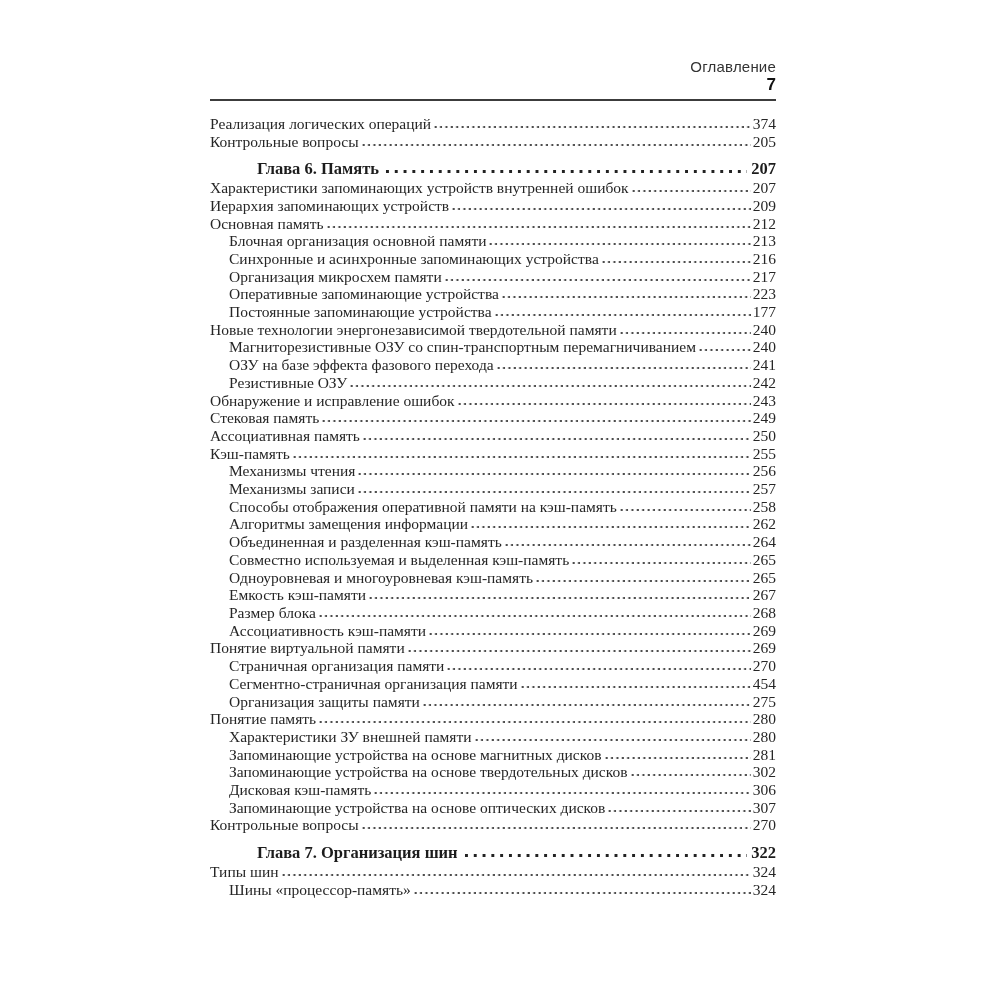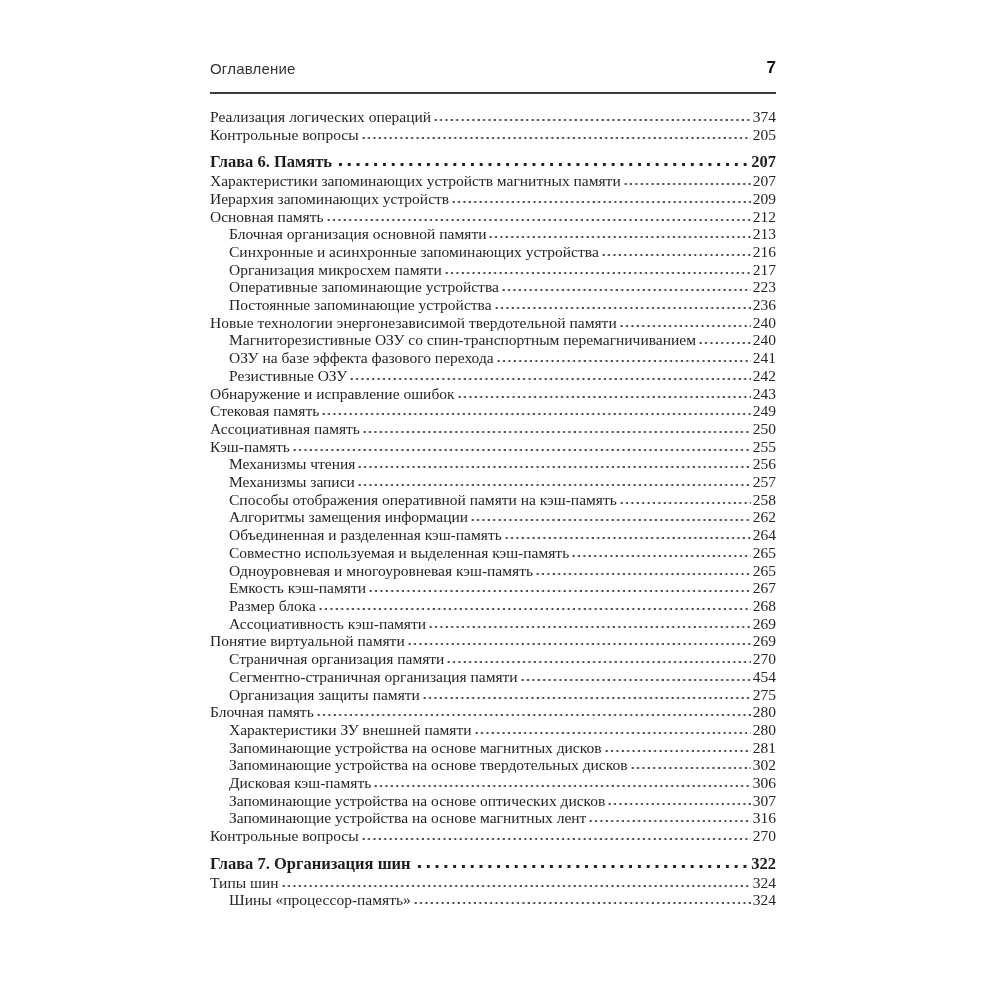--- a/index.html
+++ b/index.html
@@ -23,24 +23,25 @@
   .content {
     position: absolute;
     left: 210px;
     top: 58px;
     width: 566px;
   }
   
   .header {
     display: flex;
     justify-content: space-between;
-    align-items: center;
+    align-items: flex-end;
     font-family: "Liberation Sans", sans-serif;
-    padding-bottom: 14px;
+    padding-bottom: 4px;
     border-bottom: 2px solid #3c3c3c;
+    flex-direction: column;
   }
   .running-title {
     font-size: 15px;
     color: #333333;
     letter-spacing: 0.2px;
   }
   .folio {
     font-size: 17px;
     font-weight: bold;
     color: #111111;
@@ -74,20 +75,21 @@
   .toc-page {
     flex: 0 0 auto;
   }
   
   .toc-row.chapter {
     font-weight: bold;
     font-size: 16.5px;
     margin-top: 10px;
     margin-bottom: 1px;
     color: #1c1c1c;
+    margin-left: 47px;
   }
   .toc-row.chapter .toc-leader {
     height: 5px;
     margin: 0 4px 0 6px;
     background-image: radial-gradient(circle at 2.4px 2.5px, #222222 1.55px, rgba(0,0,0,0) 1.85px);
     background-size: 8.8px 5px;
   }
 </style>
 </head>
 <body>
@@ -110,21 +112,21 @@
           <span class="toc-title">Контрольные вопросы</span>
           <span class="toc-leader"></span>
           <span class="toc-page">205</span>
         </div>
         <div class="toc-row chapter">
           <span class="toc-title">Глава 6. Память</span>
           <span class="toc-leader"></span>
           <span class="toc-page">207</span>
         </div>
         <div class="toc-row">
-          <span class="toc-title">Характеристики запоминающих устройств магнитных памяти</span>
+          <span class="toc-title">Характеристики запоминающих устройств внутренней ошибок</span>
           <span class="toc-leader"></span>
           <span class="toc-page">207</span>
         </div>
         <div class="toc-row">
           <span class="toc-title">Иерархия запоминающих устройств</span>
           <span class="toc-leader"></span>
           <span class="toc-page">209</span>
         </div>
         <div class="toc-row">
           <span class="toc-title">Основная память</span>
@@ -147,21 +149,21 @@
           <span class="toc-page">217</span>
         </div>
         <div class="toc-row indent">
           <span class="toc-title">Оперативные запоминающие устройства</span>
           <span class="toc-leader"></span>
           <span class="toc-page">223</span>
         </div>
         <div class="toc-row indent">
           <span class="toc-title">Постоянные запоминающие устройства</span>
           <span class="toc-leader"></span>
-          <span class="toc-page">236</span>
+          <span class="toc-page">177</span>
         </div>
         <div class="toc-row">
           <span class="toc-title">Новые технологии энергонезависимой твердотельной памяти</span>
           <span class="toc-leader"></span>
           <span class="toc-page">240</span>
         </div>
         <div class="toc-row indent">
           <span class="toc-title">Магниторезистивные ОЗУ со спин-транспортным перемагничиванием</span>
           <span class="toc-leader"></span>
           <span class="toc-page">240</span>
@@ -260,21 +262,21 @@
           <span class="toc-title">Сегментно-страничная организация памяти</span>
           <span class="toc-leader"></span>
           <span class="toc-page">454</span>
         </div>
         <div class="toc-row indent">
           <span class="toc-title">Организация защиты памяти</span>
           <span class="toc-leader"></span>
           <span class="toc-page">275</span>
         </div>
         <div class="toc-row">
-          <span class="toc-title">Блочная память</span>
+          <span class="toc-title">Понятие память</span>
           <span class="toc-leader"></span>
           <span class="toc-page">280</span>
         </div>
         <div class="toc-row indent">
           <span class="toc-title">Характеристики ЗУ внешней памяти</span>
           <span class="toc-leader"></span>
           <span class="toc-page">280</span>
         </div>
         <div class="toc-row indent">
           <span class="toc-title">Запоминающие устройства на основе магнитных дисков</span>
@@ -288,25 +290,20 @@
         </div>
         <div class="toc-row indent">
           <span class="toc-title">Дисковая кэш-память</span>
           <span class="toc-leader"></span>
           <span class="toc-page">306</span>
         </div>
         <div class="toc-row indent">
           <span class="toc-title">Запоминающие устройства на основе оптических дисков</span>
           <span class="toc-leader"></span>
           <span class="toc-page">307</span>
-        </div>
-        <div class="toc-row indent">
-          <span class="toc-title">Запоминающие устройства на основе магнитных лент</span>
-          <span class="toc-leader"></span>
-          <span class="toc-page">316</span>
         </div>
         <div class="toc-row">
           <span class="toc-title">Контрольные вопросы</span>
           <span class="toc-leader"></span>
           <span class="toc-page">270</span>
         </div>
         <div class="toc-row chapter">
           <span class="toc-title">Глава 7. Организация шин</span>
           <span class="toc-leader"></span>
           <span class="toc-page">322</span>

